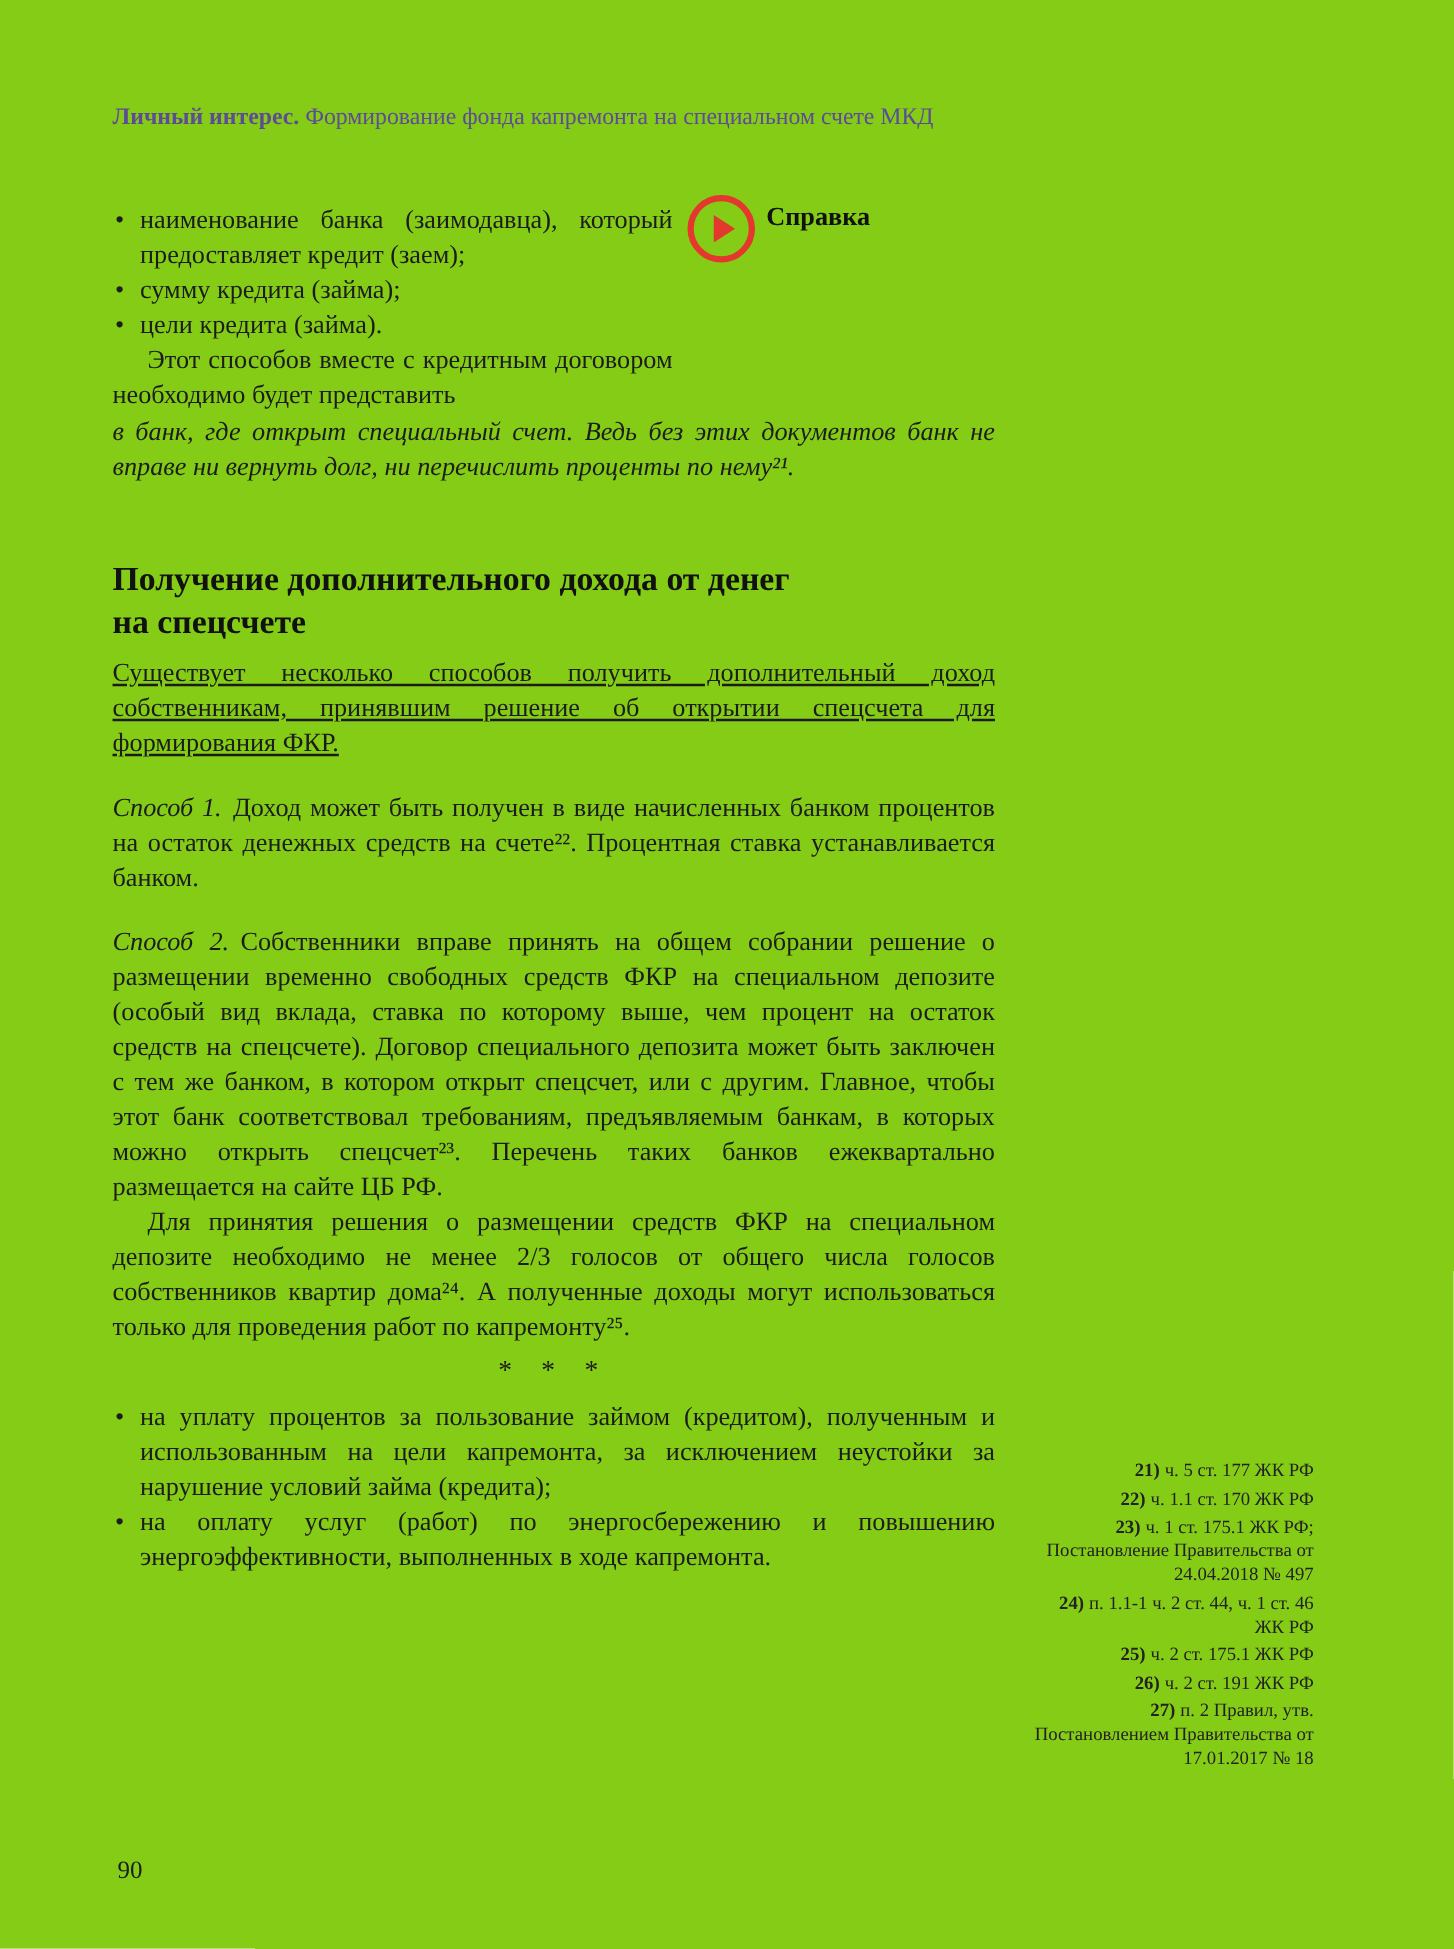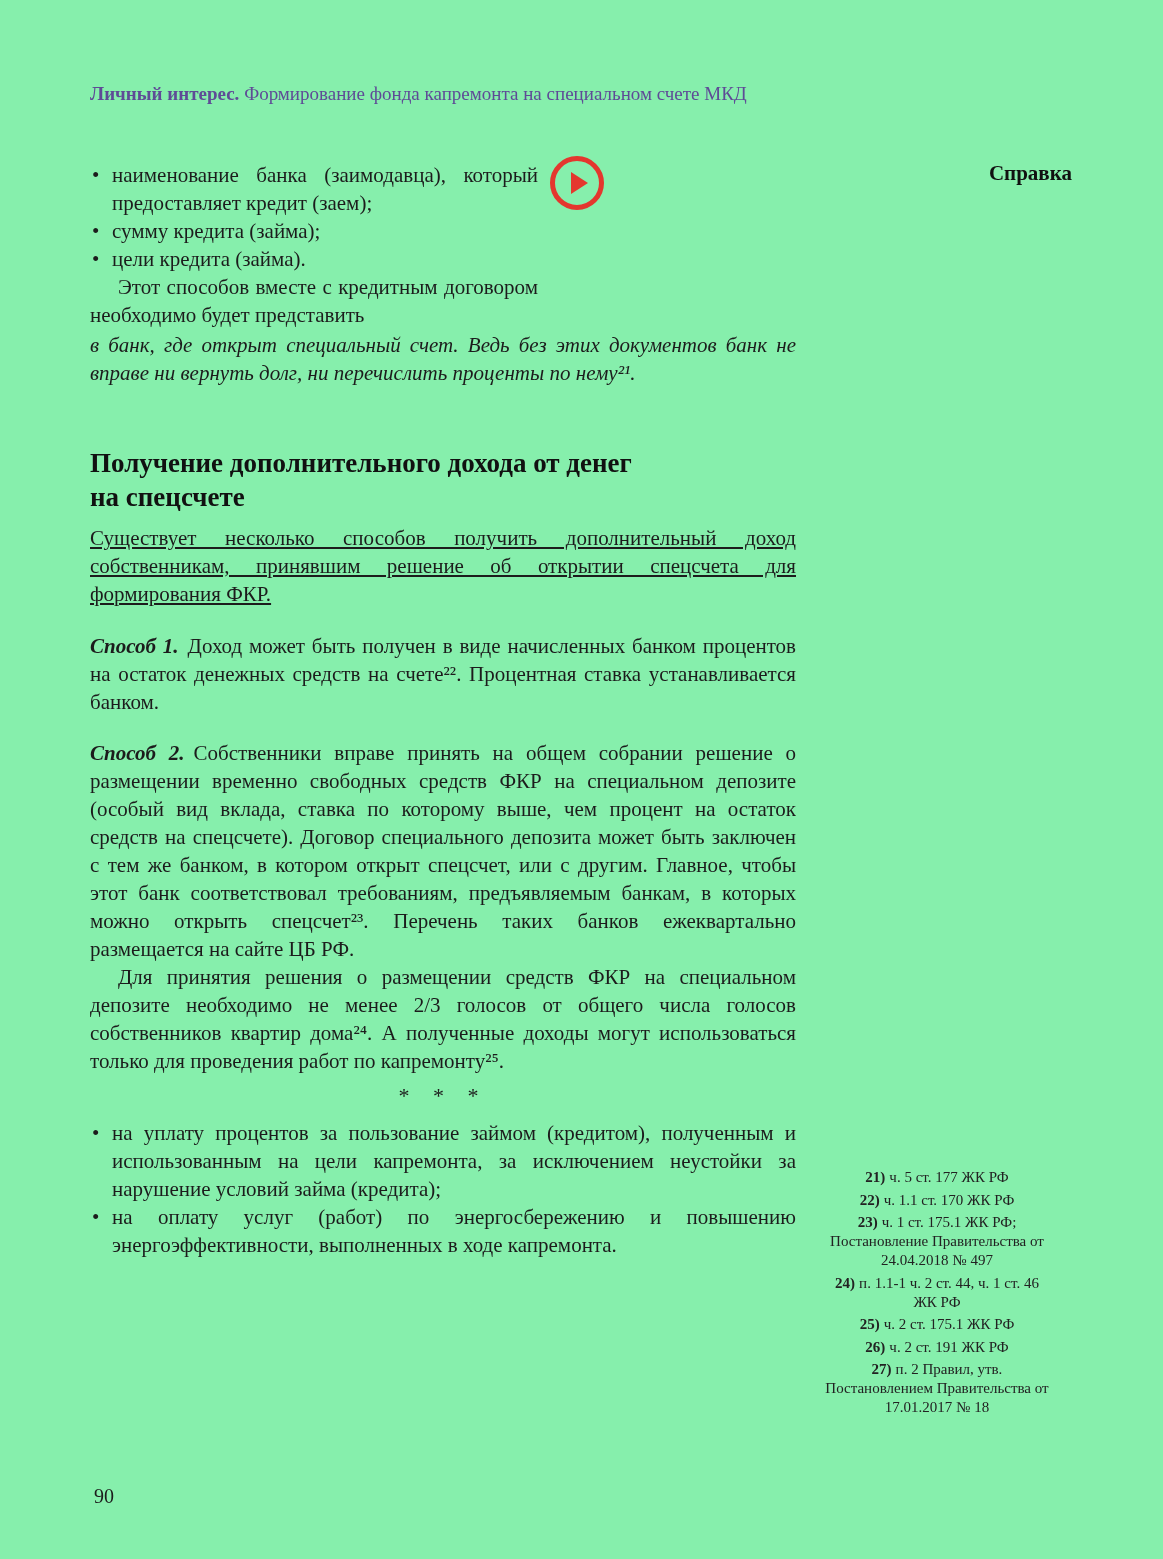--- a/index.html
+++ b/index.html
@@ -4,21 +4,21 @@
 <style>
   html, body {
     margin: 0; padding: 0;
     width: 1163px; height: 1559px;
     background: #ffffff;
     overflow: hidden;
   }
   .page {
     position: relative;
     width: 1163px; height: 1559px;
-    background: #86efac;
+    background: #84cc16;
     font-family: "Liberation Serif", "DejaVu Serif", serif;
     color: #1c1c1c;
   }
   .abs { position: absolute; }
 
   
   .runhead {
     left: 90px; top: 82px; width: 1000px;
     font-size: 19px; line-height: 24px;
     color: #5e4b96;
@@ -53,52 +53,52 @@
     position: relative;
     margin-top: 4px;
   }
   .play-circle .tri {
     position: absolute; left: 16px; top: 11px;
     width: 0; height: 0;
     border-left: 17px solid #e4372e;
     border-top: 11px solid transparent;
     border-bottom: 11px solid transparent;
   }
-  .spravka .sp-text { margin-left: 9px; width: 459px; color: #111; text-align: right; }
+  .spravka .sp-text { margin-left: 9px; width: 459px; color: #111; }
   .sp-title { font-weight: bold; font-size: 21px; line-height: 26px; margin: 8px 0 6px 0; }
   .sp-body {
     font-weight: bold; font-size: 17px; line-height: 27.5px;
     white-space: pre-line;
   }
 
   
   .widepar { left: 90px; top: 331px; width: 706px; font-style: italic; }
 
   
   .maincol { left: 90px; top: 410px; width: 706px; margin-top: 36px; }
   h2.sect {
     font-size: 27px; line-height: 34px; margin: 0 0 10px 0;
     font-weight: bold; color: #111; text-align: left;
     white-space: pre-line;
   }
   .intro { margin-bottom: 24px !important; text-decoration: underline; }
   .method { margin-bottom: 23px !important; }
-  .lead { font-weight: bold; font-style: italic; margin-right: 9px; }
+  .lead { font-weight: normal; font-style: italic; margin-right: 9px; }
   .stars {
     text-align: center; text-indent: 0;
     font-size: 22px; line-height: 28px; letter-spacing: 9px;
     margin: 7px 0 9px 0 !important;
   }
   ul.blist2 { margin-top: 4px !important; }
 
   
   .footnotes {
     left: 823px; top: 1168px; width: 228px;
     font-size: 15px; line-height: 19px; color: #222;
-    text-align: center;
+    text-align: right;
   }
   .fn { margin: 0 0 3.5px 0; }
   .fn .num { font-weight: bold; margin-right: 4px; }
 
   
   .folio { left: 94px; top: 1485px; font-size: 20px; color: #1c1c1c; }
 </style>
 </head>
 <body>
 

